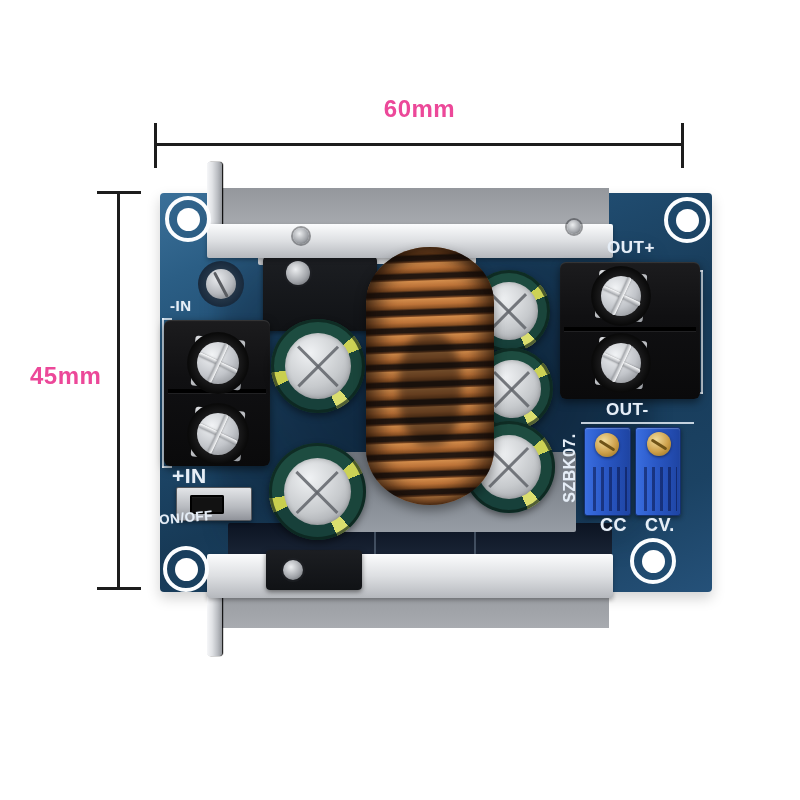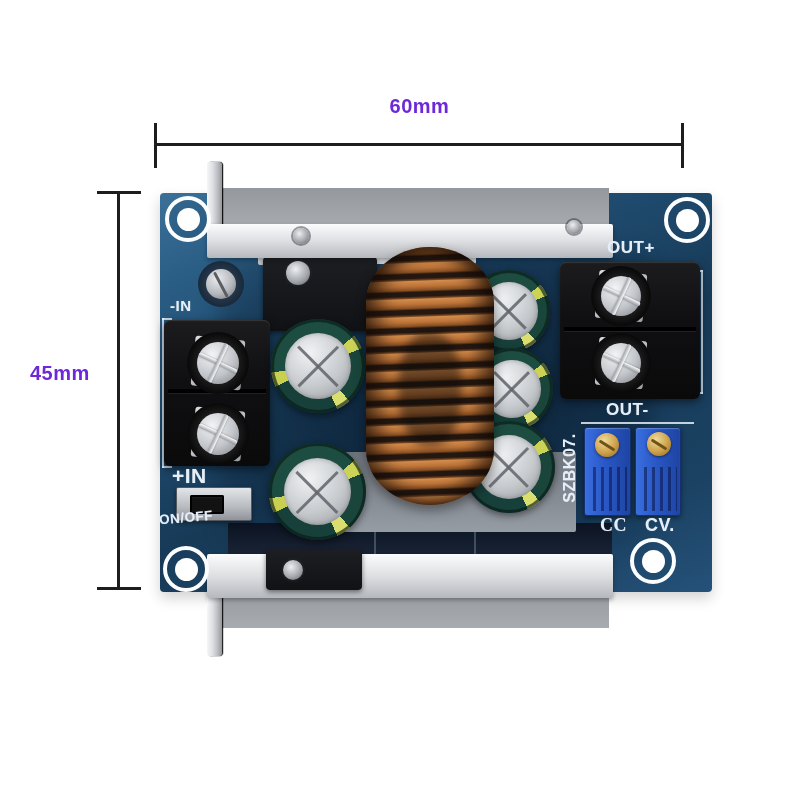--- a/index.html
+++ b/index.html
@@ -2,21 +2,21 @@
 <html><head>
 <meta charset="utf-8">
 <style>
   html,body{margin:0;padding:0;background:#fff;}
   #stage{position:relative;width:800px;height:800px;margin:0 auto;background:#ffffff;overflow:hidden;
          font-family:"Liberation Sans",sans-serif;}
   #stage *{position:absolute;box-sizing:border-box;}
 
   
   .dim{background:#1d1d1d;z-index:9;}
-  .dim-label{color:#6d28d9;font-size:20px;font-weight:600;letter-spacing:.5px;z-index:9;
+  .dim-label{color:#ec4899;font-size:24px;font-weight:600;letter-spacing:.5px;z-index:9;
              font-family:"Liberation Sans",sans-serif;}
 
   
   .pcb{left:160px;top:193px;width:552px;height:399px;border-radius:4px;z-index:1;
        background:linear-gradient(155deg,#3b7099 0%,#2b5e85 14%,#204c70 32%,#173a57 55%,#1b4263 82%,#255179 100%);
        box-shadow:0 6px 14px rgba(0,0,0,.18);}
   .pcb-shade{left:58px;top:56px;width:436px;height:302px;border-radius:14px;filter:blur(9px);
        background:radial-gradient(ellipse at 50% 45%,rgba(4,16,32,.58) 0%,rgba(4,16,32,.30) 65%,rgba(4,16,32,0) 100%);}
 
   
@@ -277,17 +277,17 @@
   <div class="hole" style="left:165px;top:196px;"></div>
   <div class="hole" style="left:664px;top:197px;"></div>
   <div class="hole" style="left:163px;top:546px;"></div>
   <div class="hole" style="left:630px;top:538px;"></div>
 
   <div class="sk" style="left:170px;top:297px;font-size:15px;">-IN</div>
   <div class="sk" style="left:172px;top:464px;font-size:21px;">+IN</div>
   <div class="sk" style="left:159px;top:510px;font-size:13.5px;transform:rotate(-5deg);">ON/OFF</div>
   <div class="sk" style="left:607px;top:238px;font-size:17px;">OUT+</div>
   <div class="sk" style="left:606px;top:400px;font-size:17px;">OUT-</div>
-  <div class="sk" style="left:600px;top:515px;font-size:18px;font-family:Liberation Serif, serif;">CC</div>
+  <div class="sk" style="left:600px;top:515px;font-size:18px;">CC</div>
   <div class="sk" style="left:645px;top:515px;font-size:18px;">CV.</div>
   <div class="sk vert" style="left:516px;top:459px;width:108px;font-size:16px;">SZBK07.</div>
 
 </div>
 
 </body></html>

